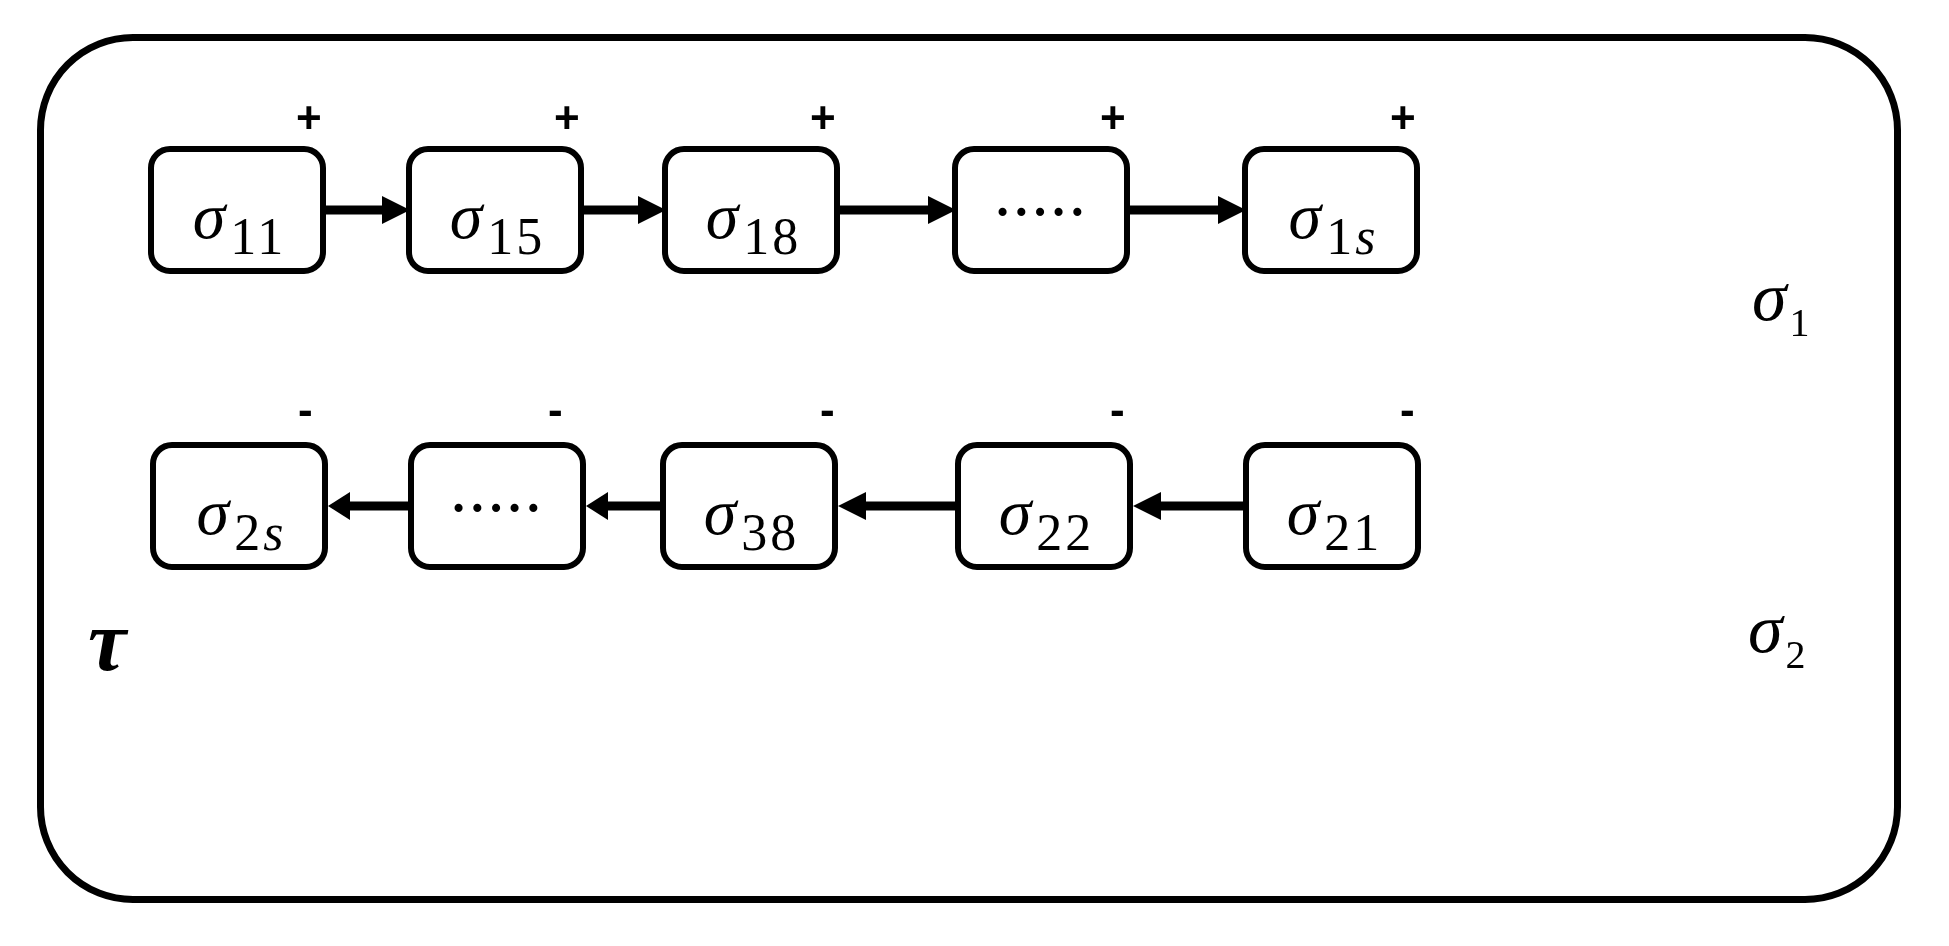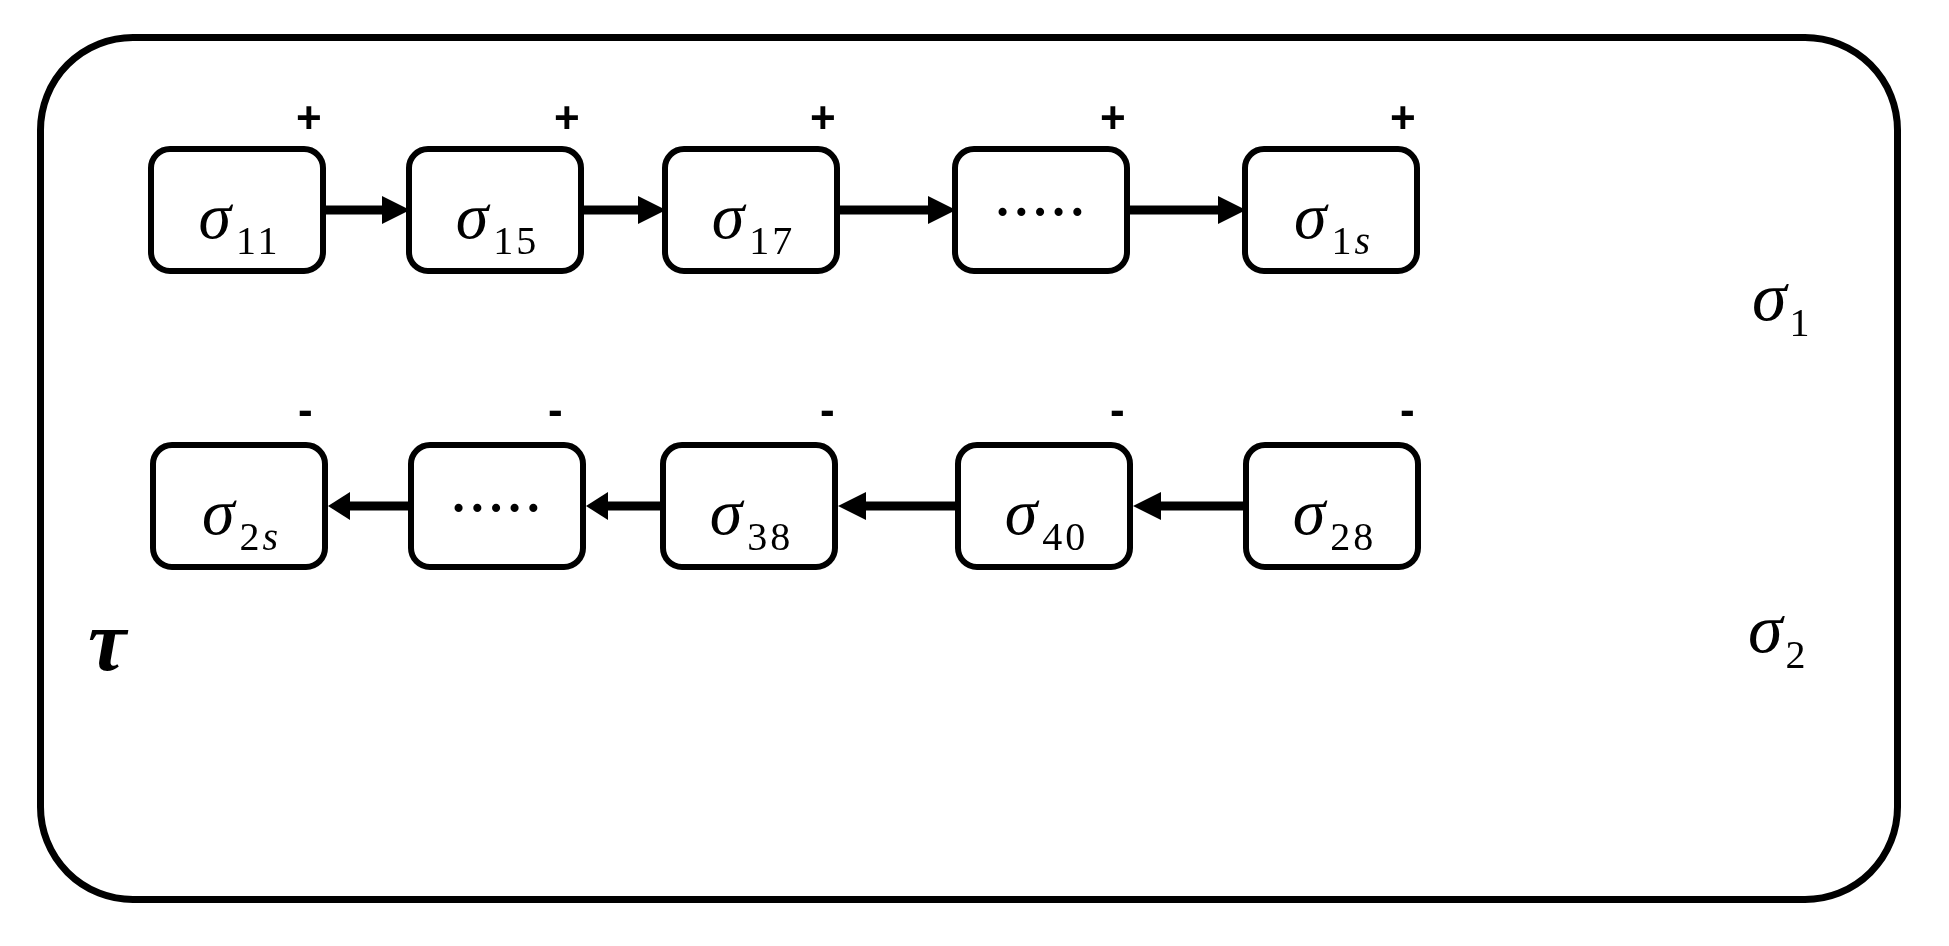--- a/index.html
+++ b/index.html
@@ -57,21 +57,21 @@
     align-items: baseline;
     position: relative;
     top: 6px;
   }
   .state-label .sig {
     font-size: 66px;
     font-weight: 500;
     letter-spacing: 0;
   }
   .state-label .sub {
-    font-size: 40px;
+    font-size: 52px;
     position: relative;
     top: 16px;
     left: 5px;
     letter-spacing: 3px;
     font-style: normal;
     text-align: center;
   }
   .state-label .sub .ital {
     font-style: italic;
   }
@@ -161,21 +161,21 @@
   <div class="state-box" style="left:406px; top:146px;">
     <span class="state-label">
       <span class="sig">σ</span>
         <span class="sub">15</span>
     </span>
   </div>
 
   <div class="state-box" style="left:662px; top:146px;">
     <span class="state-label">
       <span class="sig">σ</span>
-        <span class="sub">17</span>
+        <span class="sub">18</span>
     </span>
   </div>
 
   <div class="state-box" style="left:952px; top:146px;">
     <span class="ellipsis-dots">·····</span>
   </div>
 
   <div class="state-box" style="left:1242px; top:146px;">
     <span class="state-label">
       <span class="sig">σ</span>
@@ -233,28 +233,28 @@
   <div class="state-box" style="left:660px; top:442px;">
     <span class="state-label">
       <span class="sig">σ</span>
         <span class="sub">38</span>
     </span>
   </div>
 
   <div class="state-box" style="left:955px; top:442px;">
     <span class="state-label">
       <span class="sig">σ</span>
-        <span class="sub">40</span>
+        <span class="sub">22</span>
     </span>
   </div>
 
   <div class="state-box" style="left:1243px; top:442px;">
     <span class="state-label">
       <span class="sig">σ</span>
-        <span class="sub">28</span>
+        <span class="sub">21</span>
     </span>
   </div>
 
   <div class="arrow" style="left:328px; top:489px; width:80px;">
     <svg width="80" height="34" viewBox="0 0 80 34" aria-hidden="true">
       <line x1="18" y1="17" x2="80" y2="17" stroke="#000" stroke-width="9"></line>
       <polygon points="22,3 0,17 22,31" fill="#000"></polygon>
     </svg>
   </div>
   <div class="arrow" style="left:586px; top:489px; width:74px;">

